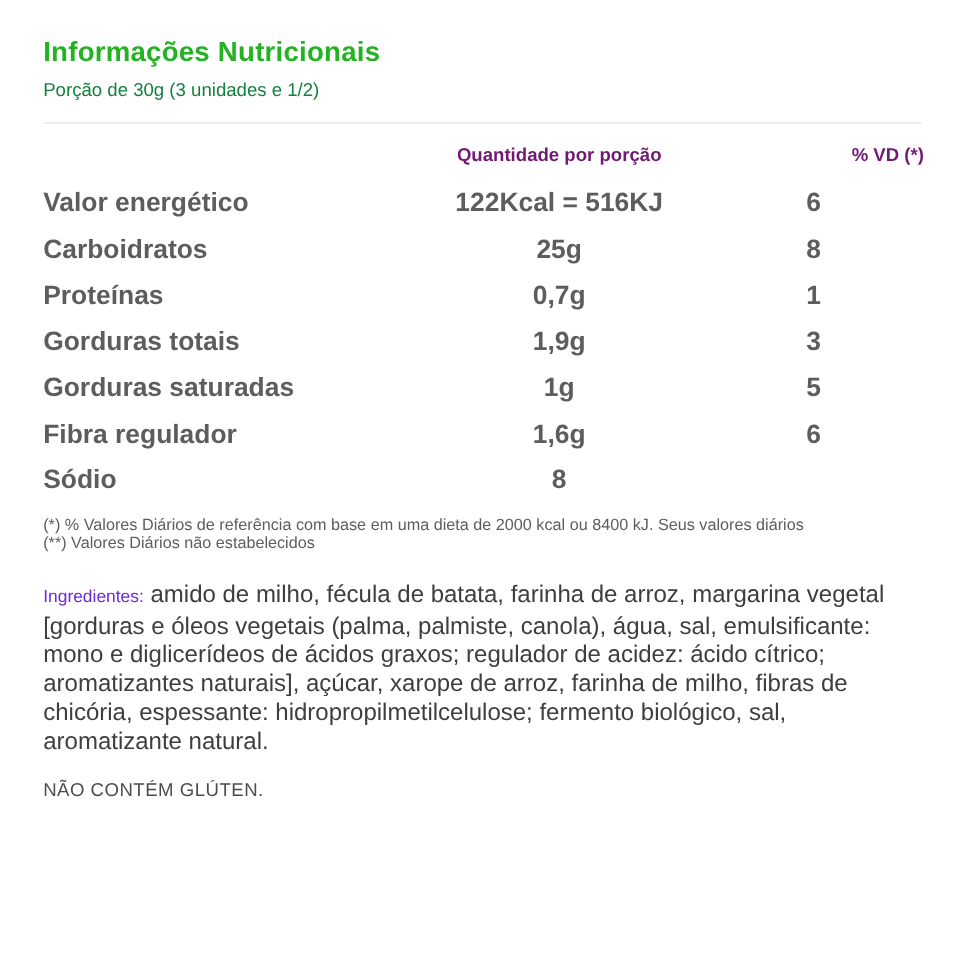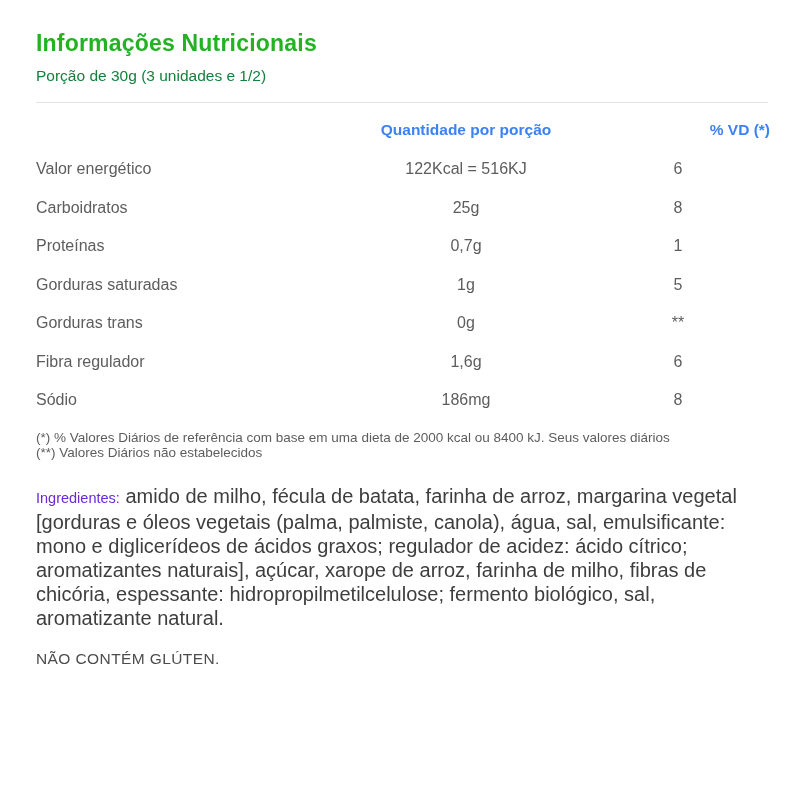--- a/index.html
+++ b/index.html
@@ -42,26 +42,27 @@
   .trow {
     display: grid;
     grid-template-columns: 1fr 240px 184px;
     align-items: center;
   }
   .trow.header {
     height: 40px;
     margin-top: 7px;
     font-size: 15.5px;
     font-weight: 700;
-    color: #3b82f6;
+    color: #701a75;
   }
   .trow.body {
     height: 38.5px;
-    font-size: 16px;
+    font-size: 22px;
     color: #5d5d5d;
+    font-weight: bold;
   }
   .cell-label { text-align: left; }
   .cell-q { text-align: center; }
   .cell-dv { text-align: center; }
   .trow.header .cell-dv { text-align: right; }
   .footnote {
     margin-top: 10px;
     font-size: 13.5px;
     line-height: 15px;
     color: #5d5d5d;
@@ -117,42 +118,41 @@
       <div class="cell-q">25g</div>
       <div class="cell-dv">8</div>
     </div>
 
     <div class="trow body">
       <div class="cell-label">Proteínas</div>
       <div class="cell-q">0,7g</div>
       <div class="cell-dv">1</div>
     </div>
 
+    <div class="trow body">
+      <div class="cell-label">Gorduras totais</div>
+      <div class="cell-q">1,9g</div>
+      <div class="cell-dv">3</div>
+    </div>
 
     <div class="trow body">
       <div class="cell-label">Gorduras saturadas</div>
       <div class="cell-q">1g</div>
       <div class="cell-dv">5</div>
     </div>
 
-    <div class="trow body">
-      <div class="cell-label">Gorduras trans</div>
-      <div class="cell-q">0g</div>
-      <div class="cell-dv">**</div>
-    </div>
 
     <div class="trow body">
       <div class="cell-label">Fibra regulador</div>
       <div class="cell-q">1,6g</div>
       <div class="cell-dv">6</div>
     </div>
 
     <div class="trow body">
       <div class="cell-label">Sódio</div>
-      <div class="cell-q">186mg</div>
       <div class="cell-dv">8</div>
     </div>
 
   </div>
 
   <div class="footnote">
     <span>(*) % Valores Diários de referência com base em uma dieta de 2000 kcal ou 8400 kJ. Seus valores diários</span>
     <span>(**) Valores Diários não estabelecidos</span>
   </div>
 

